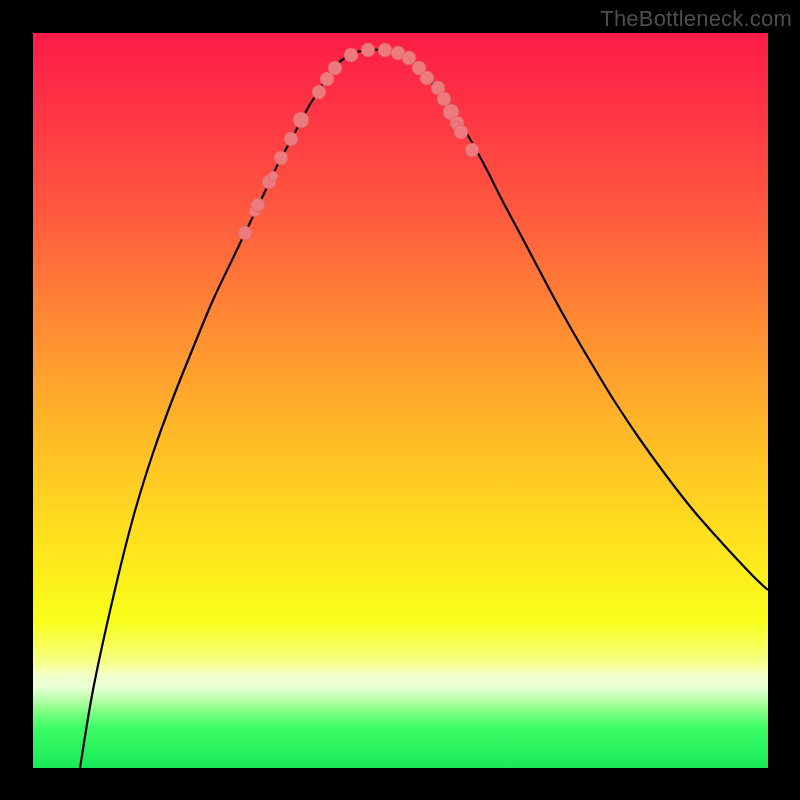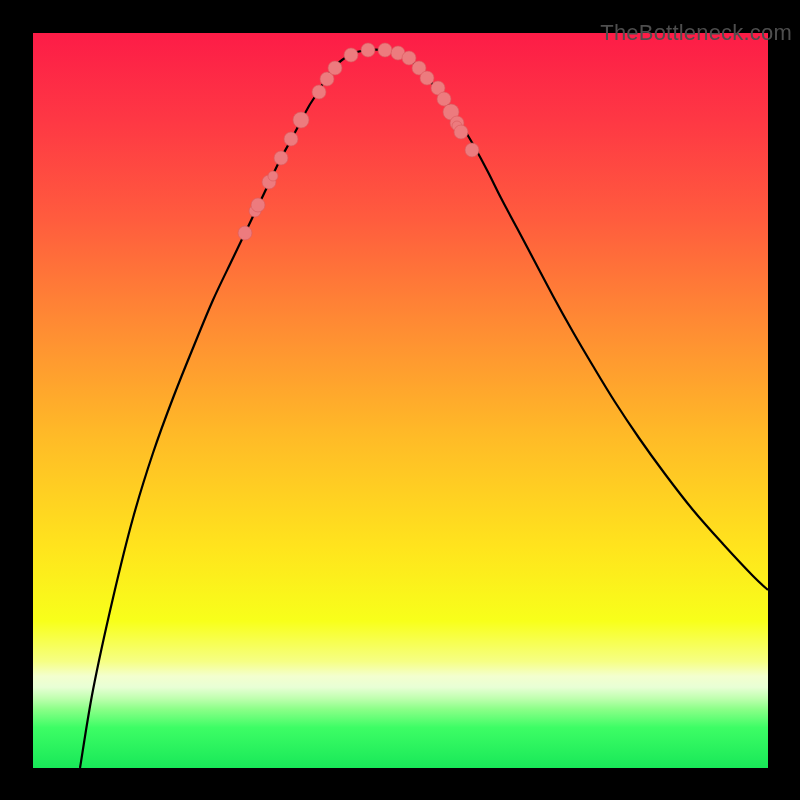--- a/index.html
+++ b/index.html
@@ -29,21 +29,20 @@
   }
   .watermark {
     position: absolute;
     top: 6px;
     right: 8px;
     color: #4e4e4e;
     font-size: 22px;
     font-weight: 500;
     letter-spacing: 0.2px;
     z-index: 5;
-    margin-top: 14px;
   }
   svg { display: block; }
 </style>
 </head>
 <body>
 
 <div class="frame">
 
   <div class="watermark">TheBottleneck.com</div>
 

